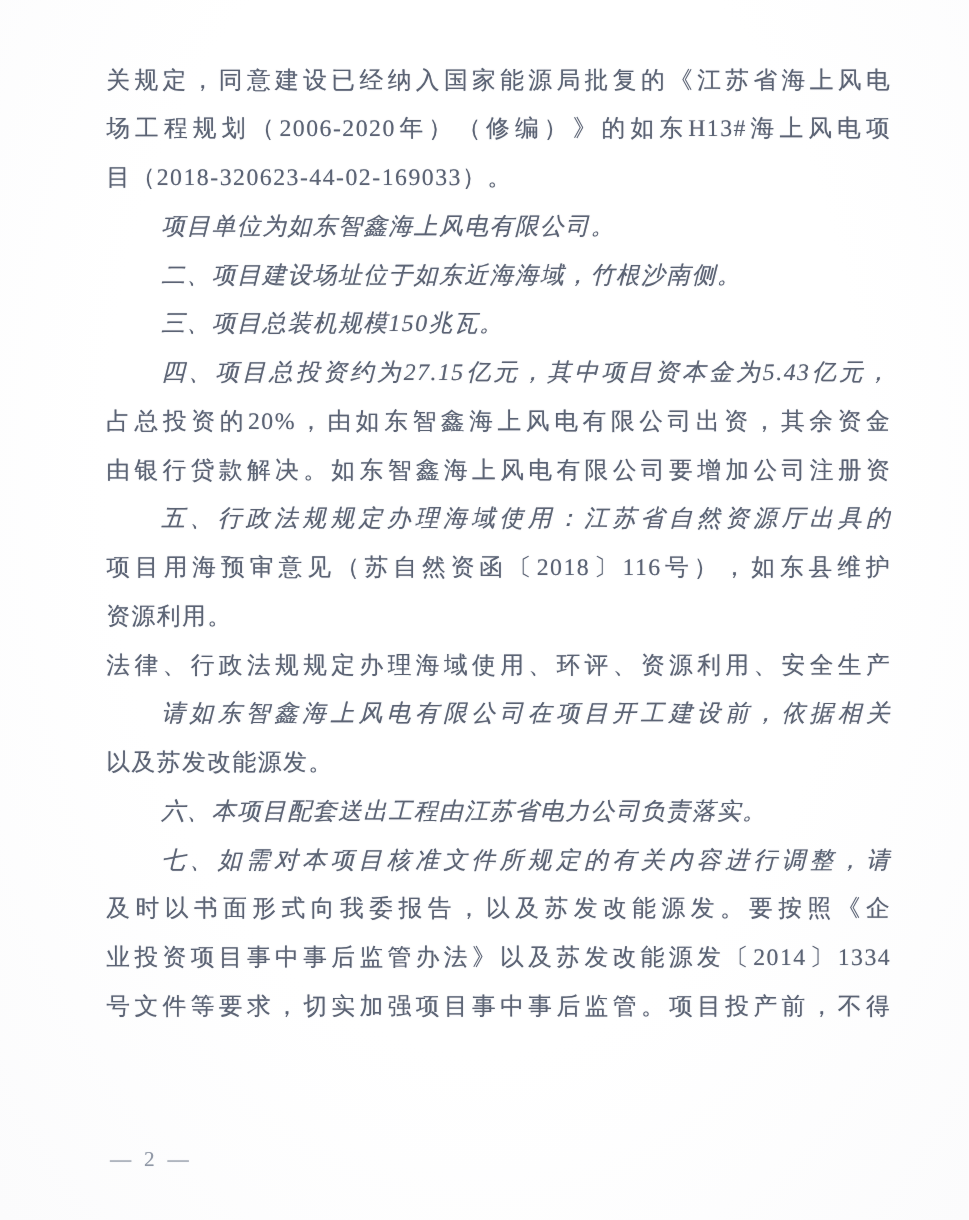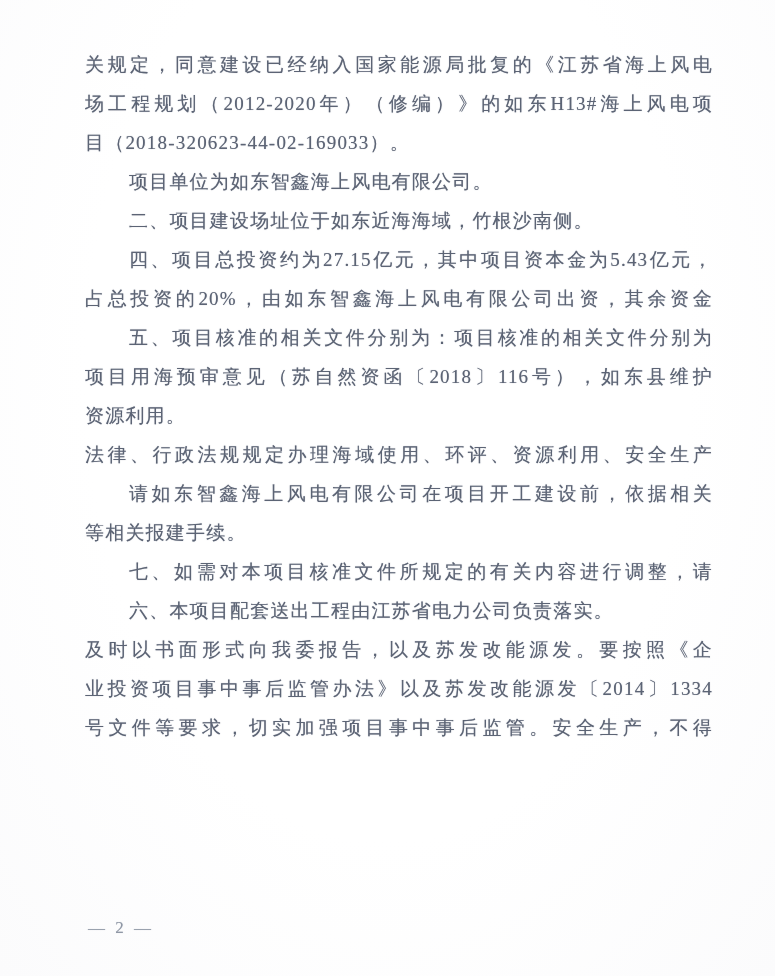--- a/index.html
+++ b/index.html
@@ -31,51 +31,54 @@
     line-height: 39px;
     overflow: hidden;
   }
   .line.justify {
     text-align: justify;
     text-align-last: justify;
     text-justify: inter-character;
   }
   .line.indent {
     padding-left: 44px;
+    font-style: italic;
   }
   .footer {
     position: absolute;
     left: 88px;
     top: 915px;
     font-size: 17px;
     line-height: 26px;
     letter-spacing: 3px;
     color: #9098a6;
     text-shadow: 0 0 0.8px rgba(144, 152, 166, 0.5);
     filter: blur(0.3px);
   }
 </style>
 </head>
 <body>
 
 <div class="page">
   <div class="content" id="text-lines">
       <div class="line justify">关规定，同意建设已经纳入国家能源局批复的《江苏省海上风电</div>
-      <div class="line justify">场工程规划（2012-2020年）（修编）》的如东H13#海上风电项</div>
+      <div class="line justify">场工程规划（2006-2020年）（修编）》的如东H13#海上风电项</div>
       <div class="line">目（2018-320623-44-02-169033）。</div>
       <div class="line indent">项目单位为如东智鑫海上风电有限公司。</div>
       <div class="line indent">二、项目建设场址位于如东近海海域，竹根沙南侧。</div>
+      <div class="line indent">三、项目总装机规模150兆瓦。</div>
       <div class="line indent justify">四、项目总投资约为27.15亿元，其中项目资本金为5.43亿元，</div>
       <div class="line justify">占总投资的20%，由如东智鑫海上风电有限公司出资，其余资金</div>
-      <div class="line indent justify">五、项目核准的相关文件分别为：项目核准的相关文件分别为</div>
+      <div class="line justify">由银行贷款解决。如东智鑫海上风电有限公司要增加公司注册资</div>
+      <div class="line indent justify">五、行政法规规定办理海域使用：江苏省自然资源厅出具的</div>
       <div class="line justify">项目用海预审意见（苏自然资函〔2018〕116号），如东县维护</div>
       <div class="line">资源利用。</div>
       <div class="line justify">法律、行政法规规定办理海域使用、环评、资源利用、安全生产</div>
       <div class="line indent justify">请如东智鑫海上风电有限公司在项目开工建设前，依据相关</div>
-      <div class="line">等相关报建手续。</div>
+      <div class="line">以及苏发改能源发。</div>
+      <div class="line indent">六、本项目配套送出工程由江苏省电力公司负责落实。</div>
       <div class="line indent justify">七、如需对本项目核准文件所规定的有关内容进行调整，请</div>
-      <div class="line indent">六、本项目配套送出工程由江苏省电力公司负责落实。</div>
       <div class="line justify">及时以书面形式向我委报告，以及苏发改能源发。要按照《企</div>
       <div class="line justify">业投资项目事中事后监管办法》以及苏发改能源发〔2014〕1334</div>
-      <div class="line justify">号文件等要求，切实加强项目事中事后监管。安全生产，不得</div>
+      <div class="line justify">号文件等要求，切实加强项目事中事后监管。项目投产前，不得</div>
     </div>
   <div class="footer">— 2 —</div>
 </div>
 
 </body></html>

